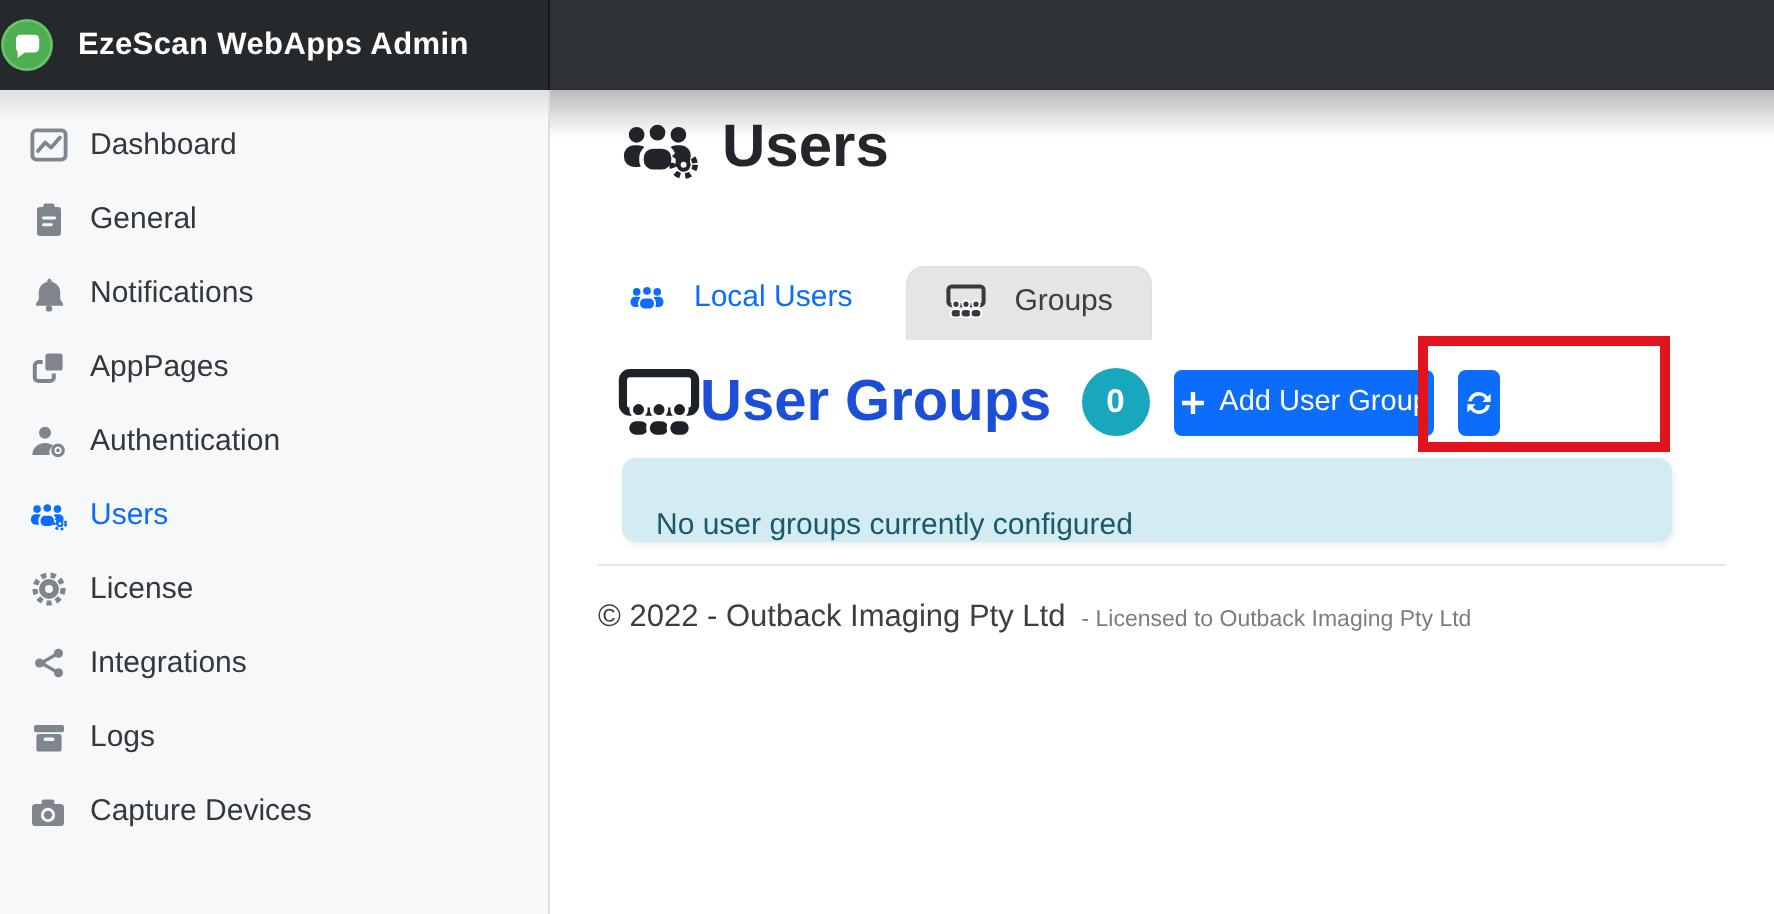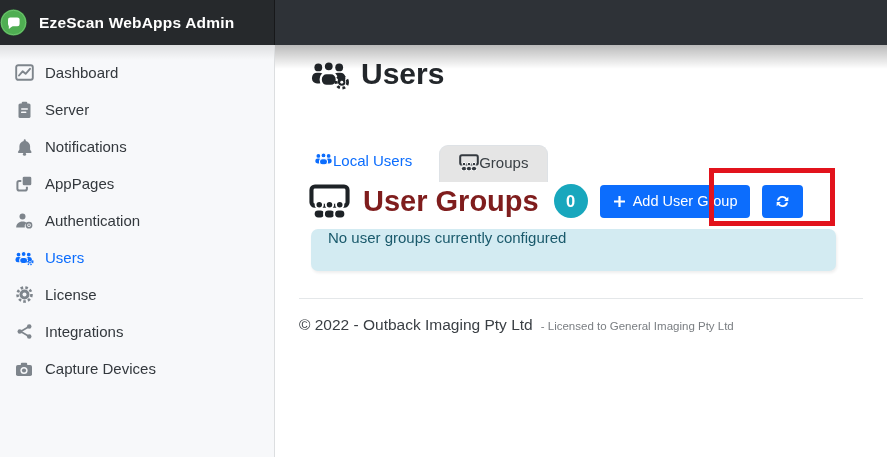--- a/index.html
+++ b/index.html
@@ -56,62 +56,62 @@
     pointer-events: none;
   }
 
   .title-row { margin: 8px 0 0 10px; display: flex; align-items: center; gap: 11px; height: 42px; }
   .title-row .icn { color: #212529; }
   .page-title { font-size: 30px; font-weight: 600; color: #23272b; }
 
   
   .tabs { margin-top: 38px; display: flex; align-items: flex-start; height: 37px; }
   .tab {
-    display: inline-flex; gap: 0;
-    padding: 7px 15px; font-size: 15px; color: #0c6dfd; cursor: pointer; margin-top: 12px;
+    display: inline-flex; align-items: center; gap: 14px;
+    padding: 7px 15px; font-size: 15px; color: #0c6dfd; cursor: pointer;
   }
   .tab .icn { color: #0c6dfd; display: flex; }
   .tab.active {
     margin-left: 12px;
     background: #e5e5e5;
     border: 1px solid #dee2e6; border-bottom: none;
     border-radius: 9px 9px 0 0;
     color: #3a4045; padding: 8px 19px 11px;
   }
   .tab.active .icn { color: #343a40; }
 
   
   .section-row { margin: 11px 0 0 10px; display: flex; align-items: center; height: 40px; }
   .section-row .icn { color: #1d2226; }
-  .section-title { font-size: 29px; font-weight: 600; color: #7f1d1d; margin-left: 13px; }
+  .section-title { font-size: 29px; font-weight: 600; color: #1d4ed8; }
   .count-badge {
     margin-left: 15px; width: 34px; height: 34px; border-radius: 50%;
     background: #18a7bd; color: #fff; font-size: 16.5px; font-weight: 700;
     display: flex; align-items: center; justify-content: center;
   }
   .btn {
     margin-left: 12px; height: 33px; border: none; border-radius: 4px;
     background: #0c6dfd; color: #fff; font-size: 14.5px;
     font-family: "Liberation Sans", sans-serif;
     display: inline-flex; align-items: center; gap: 7px;
-    padding: 0 13px; cursor: pointer;
+    padding: 0 3px; cursor: pointer;
   }
   .btn .icn { display: flex; color: #fff; }
 
   
   .alert {
     margin: 8px 27px 0 12px; height: 42px;
     background: #d3ebf2; border-radius: 7px;
-    display: flex; align-items: flex-start; padding-left: 17px;
+    display: flex; align-items: flex-end; padding-left: 17px;
     color: #19596b; font-size: 15px;
     box-shadow: 1px 2px 3px rgba(0,0,0,.07);
   }
 
   
-  .footer { margin-top: 27px; border-top: 1px solid #e4e7e9; padding-top: 17px; display: flex; align-items: baseline; gap: 8px; }
+  .footer { margin-top: 11px; border-top: 1px solid #e4e7e9; padding-top: 17px; display: flex; align-items: baseline; gap: 8px; }
   .copyright { font-size: 15.5px; color: #3a3f44; }
   .license-note { font-size: 11.5px; color: #7a7e82; }
 
   
   .annotation-box {
     position: absolute; left: 709px; top: 168px; width: 126px; height: 58px;
     border: 5px solid #e2131c; pointer-events: none; z-index: 9;
   }
 </style>
 </head>
@@ -150,21 +150,21 @@
 
       <div class="nav-item">
         <span class="icn">
           <svg width="15" height="18" viewBox="0 0 15 18">
             <rect x="1.5" y="2.5" width="12" height="14.5" rx="1.6" fill="currentColor"></rect>
             <rect x="4.7" y="0.8" width="5.6" height="3.4" rx="1.1" fill="currentColor"></rect>
             <rect x="4" y="7.2" width="7" height="1.5" rx="0.7" fill="#f7f8fa"></rect>
             <rect x="4" y="10.6" width="5.4" height="1.5" rx="0.7" fill="#f7f8fa"></rect>
           </svg>
         </span>
-        <span>Server</span>
+        <span>General</span>
       </div>
 
       <div class="nav-item">
         <span class="icn">
           <svg width="17" height="18" viewBox="0 0 17 18">
             <path fill="currentColor" d="M8.5 1.2c.75 0 1.3.55 1.3 1.2v.5c2.5.55 4.3 2.7 4.3 5.3v3.4l1.35 2.1c.33.52-.03 1.2-.65 1.2H2.7c-.62 0-.98-.68-.65-1.2l1.35-2.1V8.2c0-2.6 1.8-4.75 4.3-5.3v-.5c0-.65.55-1.2 1.3-1.2z"></path>
             <circle cx="8.5" cy="16.2" r="1.6" fill="currentColor"></circle>
           </svg>
         </span>
         <span>Notifications</span>
@@ -226,20 +226,30 @@
             <line x1="5" y1="9" x2="13.5" y2="4" stroke="currentColor" stroke-width="1.7"></line>
             <line x1="5" y1="9" x2="13.5" y2="14" stroke="currentColor" stroke-width="1.7"></line>
             <circle cx="4" cy="9" r="2.4" fill="currentColor"></circle>
             <circle cx="14" cy="3.8" r="2.4" fill="currentColor"></circle>
             <circle cx="14" cy="14.2" r="2.4" fill="currentColor"></circle>
           </svg>
         </span>
         <span>Integrations</span>
       </div>
 
+      <div class="nav-item">
+        <span class="icn">
+          <svg width="17" height="16" viewBox="0 0 17 16">
+            <rect x="1" y="1.5" width="15" height="3.6" rx="0.9" fill="currentColor"></rect>
+            <rect x="2.2" y="6" width="12.6" height="8.8" rx="1.1" fill="currentColor"></rect>
+            <rect x="5.8" y="7.8" width="5.4" height="1.7" rx="0.8" fill="#f7f8fa"></rect>
+          </svg>
+        </span>
+        <span>Logs</span>
+      </div>
 
 
       <div class="nav-item">
         <span class="icn">
           <svg width="18" height="16" viewBox="0 0 18 16">
             <rect x="1" y="4" width="16" height="11" rx="1.8" fill="currentColor"></rect>
             <rect x="5.8" y="1.8" width="6.4" height="3.4" rx="1.1" fill="currentColor"></rect>
             <circle cx="9" cy="9.5" r="3.6" fill="#f7f8fa"></circle>
             <circle cx="9" cy="9.5" r="2.1" fill="currentColor"></circle>
           </svg>
@@ -335,18 +345,18 @@
         </span>
       </button>
     </div>
 
     <div class="alert">
       <span>No user groups currently configured</span>
     </div>
 
     <div class="footer">
       <span class="copyright">© 2022 - Outback Imaging Pty Ltd</span>
-      <span class="license-note">- Licensed to General Imaging Pty Ltd</span>
+      <span class="license-note">- Licensed to Outback Imaging Pty Ltd</span>
     </div>
   </div>
 </div>
 
 <div class="annotation-box"></div>
 
 </body></html>

